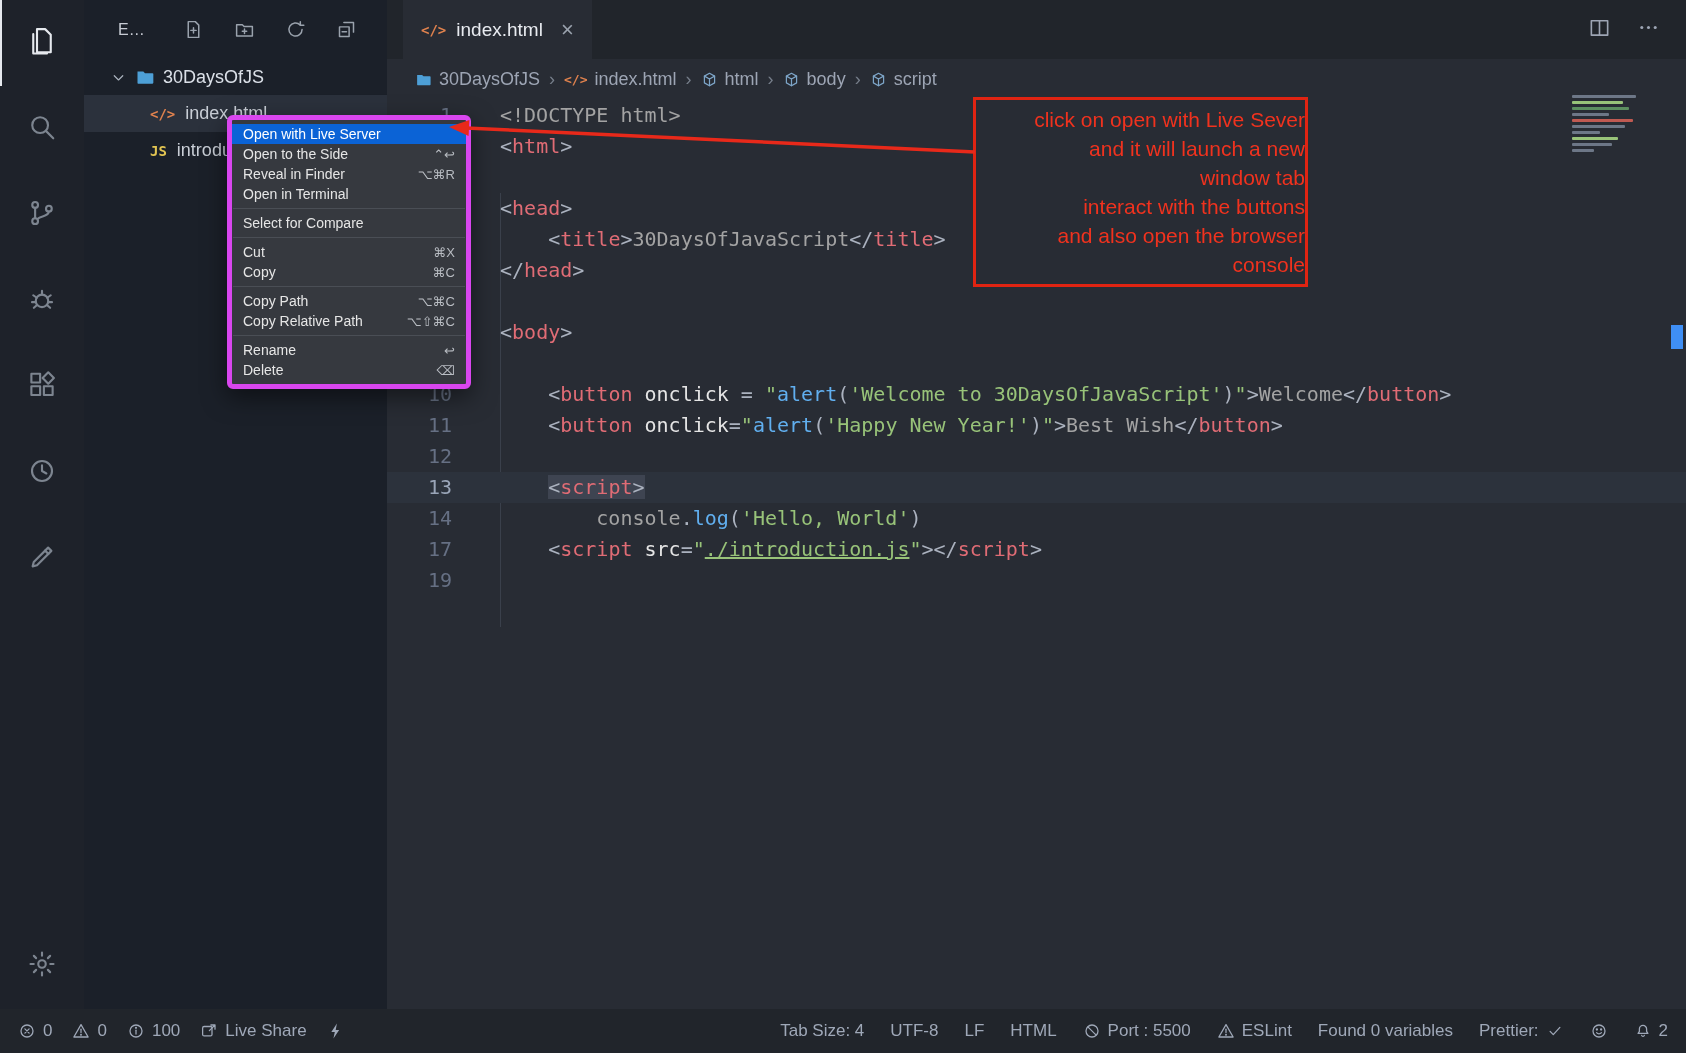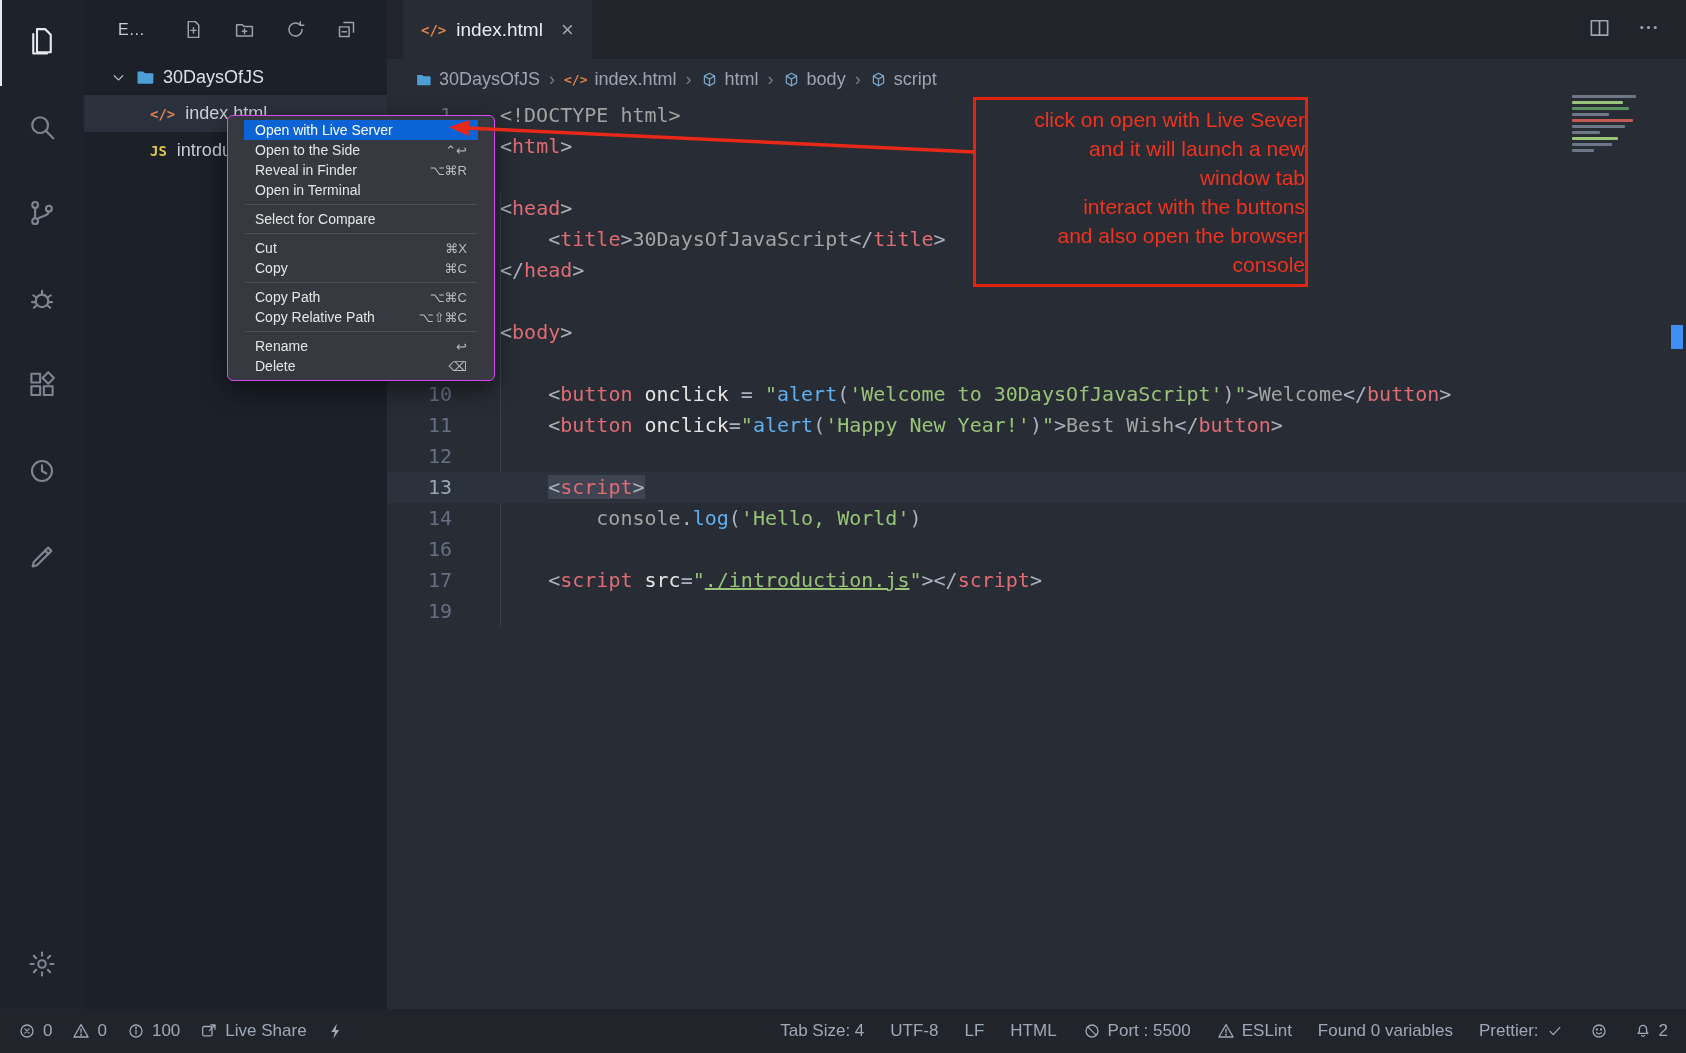--- a/index.html
+++ b/index.html
@@ -61,21 +61,21 @@
   #minimap .mm-bar{height:3px;margin:3px 0;border-radius:1px;}
   #overview-mark{position:absolute;right:3px;top:325px;width:12px;height:24px;background:#3f8ff5;}
   
   #statusbar{position:absolute;left:0;right:0;bottom:0;height:44px;background:#21252b;display:flex;align-items:center;justify-content:space-between;padding:0 18px;color:#9fa8b8;font-size:17px;z-index:20;}
   #status-left,#status-right{display:flex;align-items:center;}
   #status-left .status-item{margin-right:20px;}
   #status-right .status-item{margin-left:26px;}
   .status-item{display:flex;align-items:center;gap:7px;cursor:pointer;white-space:nowrap;}
   .st-icon svg{width:18px;height:18px;display:block;}
   
-  #context-menu{position:absolute;left:227px;top:115px;width:234px;background:#36393f;border:1px solid #d946ef;border-radius:6px;box-shadow:0 8px 24px rgba(0,0,0,.5);padding:4px 16px;z-index:50;font-size:14px;color:#e6e6e6;}
+  #context-menu{position:absolute;left:227px;top:115px;width:234px;background:#36393f;border:5px solid #d946ef;border-radius:6px;box-shadow:0 8px 24px rgba(0,0,0,.5);padding:4px 0;z-index:50;font-size:14px;color:#e6e6e6;}
   .menu-item{height:20px;display:flex;align-items:center;justify-content:space-between;padding:0 11px;cursor:pointer;}
   .menu-item.highlight{background:#0b63d6;color:#ffffff;}
   .menu-item .shortcut{color:#b9bdc3;font-size:13px;}
   .menu-sep{height:1px;background:#4a4e55;margin:4px 1px;}
   
   #annotation-box{position:absolute;left:973px;top:97px;width:329px;height:184px;border:3px solid #e02412;color:#f0321e;display:flex;flex-direction:column;align-items:flex-end;justify-content:center;text-align:center;font-size:21px;line-height:29px;font-weight:500;z-index:40;}
   #arrow-overlay{position:absolute;left:0;top:0;width:1686px;height:1053px;pointer-events:none;z-index:60;}
 </style>
 </head>
 <body>
@@ -301,24 +301,20 @@
         </div>
         <div class="code-line current">
           <span class="num">13</span>
           <span class="txt"><span class="tok-p">    </span><span class="tok-p tok-bg">&lt;</span><span class="tok-tag tok-bg">script</span><span class="tok-p tok-bg">&gt;</span></span>
         </div>
         <div class="code-line">
           <span class="num">14</span>
           <span class="txt"><span class="tok-white">        console</span><span class="tok-p">.</span><span class="tok-fn">log</span><span class="tok-p">(</span><span class="tok-str">'Hello, World'</span><span class="tok-p">)</span></span>
         </div>
         <div class="code-line">
-          <span class="num">16</span>
-          <span class="txt"></span>
-        </div>
-        <div class="code-line">
           <span class="num">17</span>
           <span class="txt"><span class="tok-p">    &lt;</span><span class="tok-tag">script</span><span class="tok-p"> </span><span class="tok-attr">src</span><span class="tok-p">=</span><span class="tok-str">"</span><span class="tok-link">./introduction.js</span><span class="tok-str">"</span><span class="tok-p">&gt;</span><span class="tok-p">&lt;/</span><span class="tok-tag">script</span><span class="tok-p">&gt;</span></span>
         </div>
         <div class="code-line">
           <span class="num">19</span>
           <span class="txt"></span>
         </div>
       </div>
     <div id="minimap">
         <div class="mm-bar" style="width: 70%; background: rgb(109, 119, 135);"></div>

